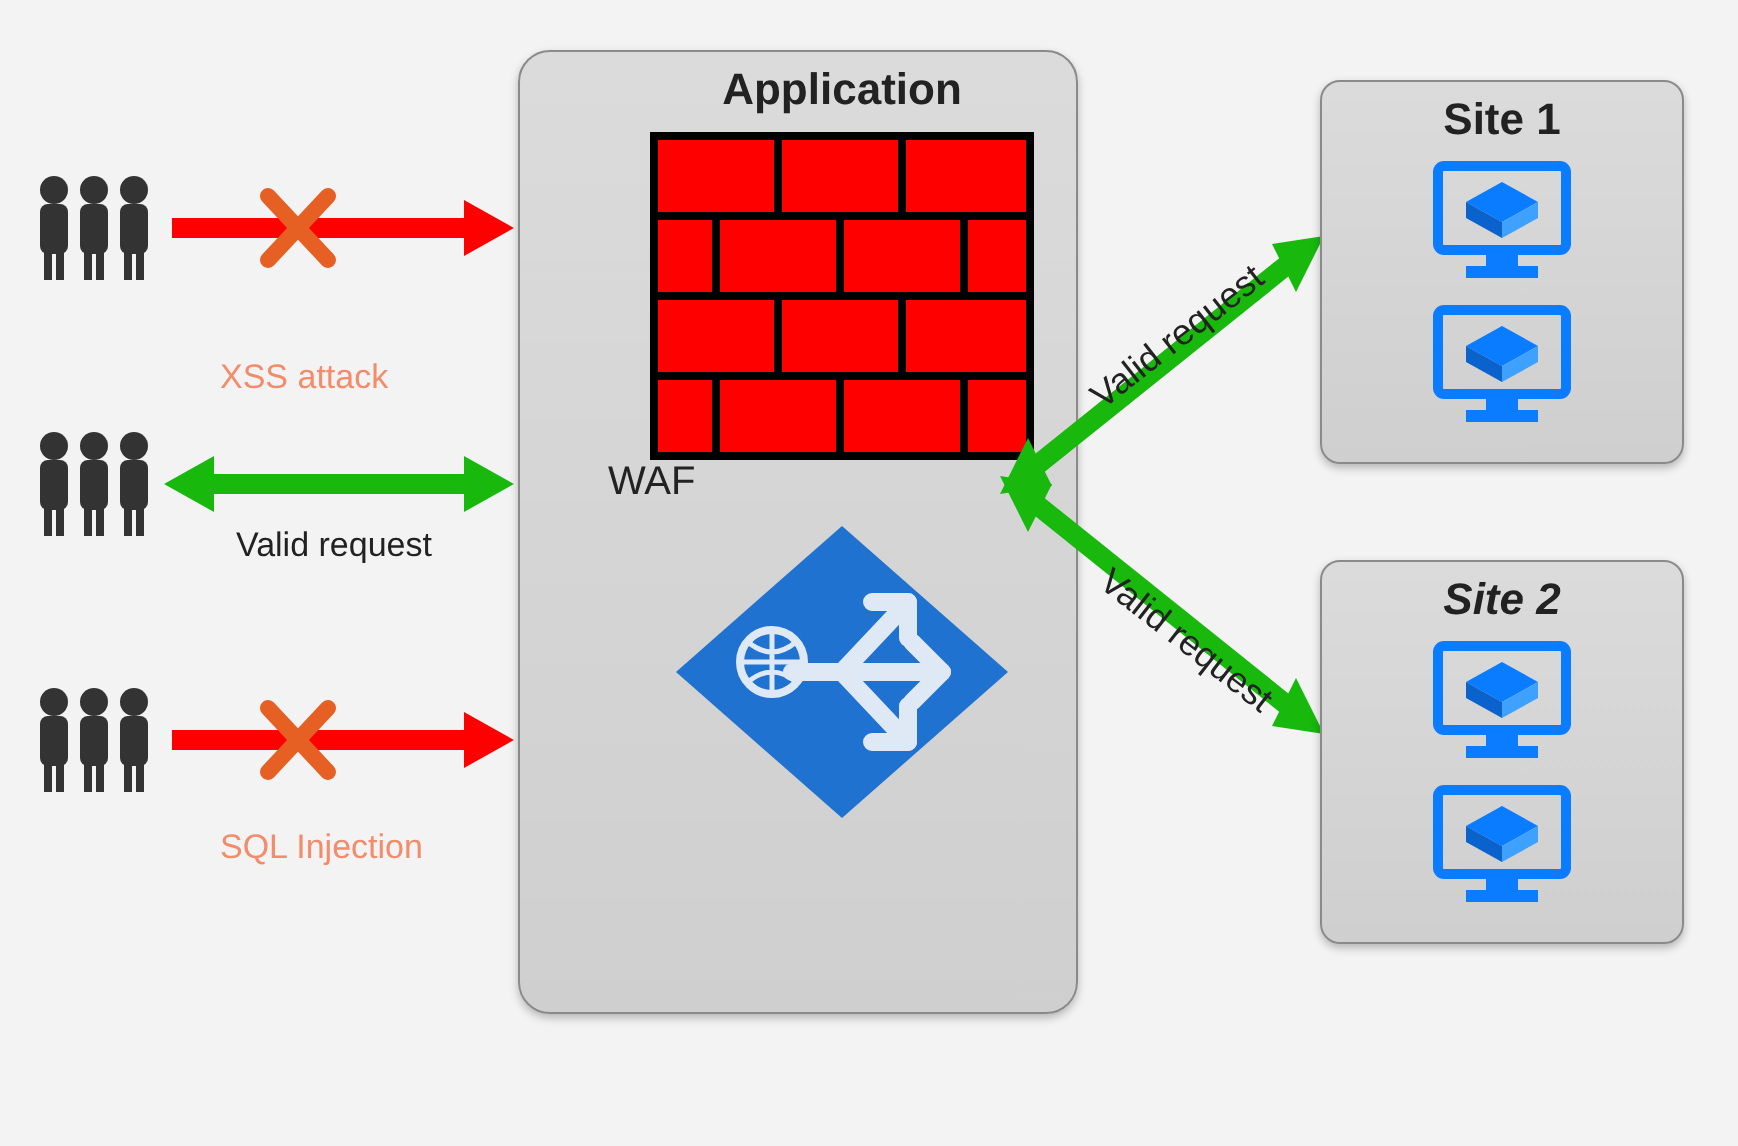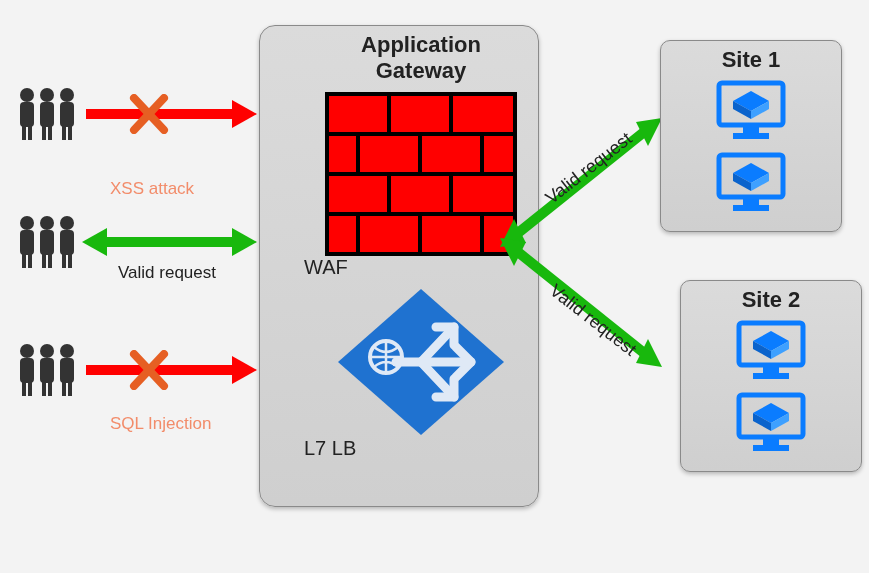--- a/index.html
+++ b/index.html
@@ -88,21 +88,20 @@
   <g stroke="#e65f23" stroke-width="8" stroke-linecap="round">
     <line x1="52" y1="4" x2="82" y2="36"></line>
       <line x1="82" y1="4" x2="52" y2="36"></line>
   </g>
 </svg>
 <div class="attack-label" style="left:110px;top:414px;">SQL Injection</div>
 
 <div class="box" style="left:259px;top:25px;width:234px;height:480px;padding-left:44px;">
   <div class="title" style="font-size:22px;margin-top:6px;line-height:26px;">
     <span>Application</span><br>
-    <span>Gateway</span>
   </div>
 
   <svg style="display:block;margin:8px auto 0;" width="192" height="164" viewBox="0 0 192 164">
     <rect x="0" y="0" width="192" height="164" fill="#000"></rect>
 
     <rect x="4" y="4" width="58" height="36" fill="#ff0000"></rect>
       <rect x="66" y="4" width="58" height="36" fill="#ff0000"></rect>
       <rect x="128" y="4" width="60" height="36" fill="#ff0000"></rect>
 
     <rect x="4" y="44" width="27" height="36" fill="#ff0000"></rect>
@@ -129,21 +128,20 @@
       <polyline points="120,60 135,75 120,90" fill="none"></polyline>
       <line x1="85" y1="75" x2="118" y2="40"></line>
       <polyline points="100,40 118,40 118,58" fill="none"></polyline>
       <line x1="85" y1="75" x2="118" y2="110"></line>
       <polyline points="118,92 118,110 100,110" fill="none"></polyline>
     </g>
 
     <circle cx="50" cy="70" r="16" fill="none" stroke="#dfe9f6" stroke-width="4"></circle>
     <path d="M34 70 h32 M50 54 v32 M38 60 q12 10 24 0 M38 80 q12 -10 24 0" stroke="#dfe9f6" stroke-width="2.5" fill="none"></path>
   </svg>
-  <div class="sublabel">L7 LB</div>
 </div>
 
 <svg style="position:absolute;left:496px;top:115px;" width="170" height="135">
   <line x1="22" y1="118" x2="148" y2="17" stroke="#18b80d" stroke-width="10"></line>
   <polygon points="4,132 30,128 18,104" fill="#18b80d"></polygon>
   <polygon points="166,3 140,7 152,31" fill="#18b80d"></polygon>
 </svg>
 <div class="diag-label" style="left:548px;top:190px;transform:rotate(-38deg);">Valid request</div>
 
 <svg style="position:absolute;left:496px;top:235px;" width="170" height="135">
@@ -166,21 +164,21 @@
   <svg style="display:block;margin:10px auto 0;" width="72" height="62" viewBox="0 0 72 62">
     <rect x="4" y="4" width="64" height="42" rx="3" fill="none" stroke="#0a7cff" stroke-width="5"></rect>
     <rect x="28" y="46" width="16" height="8" fill="#0a7cff"></rect>
       <rect x="18" y="54" width="36" height="6" fill="#0a7cff"></rect>
     <polygon points="36,12 54,22 36,32 18,22" fill="#0a7cff"></polygon>
       <polygon points="18,22 36,32 36,40 18,30" fill="#0a63cc"></polygon>
       <polygon points="54,22 36,32 36,40 54,30" fill="#3ea0ff"></polygon>
   </svg>
 </div>
 
-<div class="box site-box" style="left:680px;top:280px;width:180px;height:190px;">
+<div class="box site-box" style="left:660px;top:280px;width:180px;height:190px;font-style:italic;">
   <div class="title" style="font-size:22px;margin-top:6px;">Site 2</div>
   <svg style="display:block;margin:6px auto 0;" width="72" height="62" viewBox="0 0 72 62">
     <rect x="4" y="4" width="64" height="42" rx="3" fill="none" stroke="#0a7cff" stroke-width="5"></rect>
     <rect x="28" y="46" width="16" height="8" fill="#0a7cff"></rect>
       <rect x="18" y="54" width="36" height="6" fill="#0a7cff"></rect>
     <polygon points="36,12 54,22 36,32 18,22" fill="#0a7cff"></polygon>
       <polygon points="18,22 36,32 36,40 18,30" fill="#0a63cc"></polygon>
       <polygon points="54,22 36,32 36,40 54,30" fill="#3ea0ff"></polygon>
   </svg>
   <svg style="display:block;margin:10px auto 0;" width="72" height="62" viewBox="0 0 72 62">

